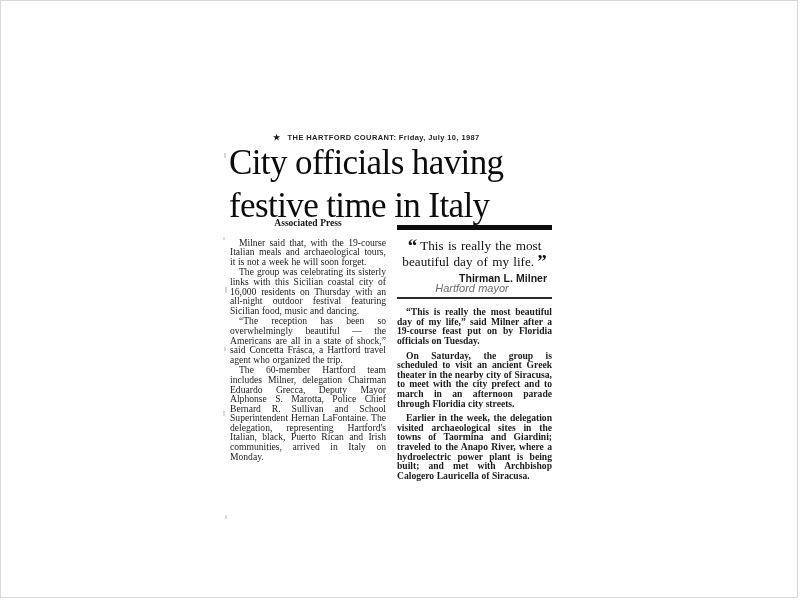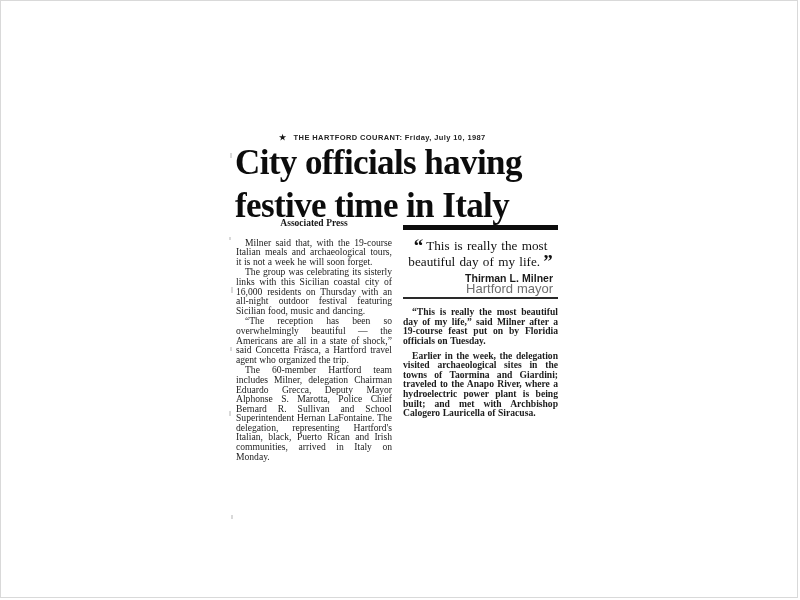--- a/index.html
+++ b/index.html
@@ -16,21 +16,21 @@
   .page {
     position: relative;
     width: 798px;
     height: 598px;
     border: 1px solid #d9d9d9;
     background: #ffffff;
     box-sizing: border-box;
   }
   .article {
     position: absolute;
-    left: 228px;
+    left: 222px;
     top: 118px;
     width: 338px;
     height: 440px;
   }
   
   .kicker {
     position: absolute;
     left: 50px;
     top: 14px;
     font-family: "Liberation Sans", sans-serif;
@@ -45,21 +45,21 @@
     margin-right: 7px;
     color: #161616;
   }
   
   .headline {
     position: absolute;
     left: 6px;
     top: 22px;
     margin: 0;
     font-family: "Liberation Serif", serif;
-    font-weight: bold;
+    font-weight: normal;
     font-size: 35px;
     line-height: 43px;
     letter-spacing: -0.6px;
     color: #0c0c0c;
   }
   .headline .hl-line { display: block; white-space: nowrap; }
   
   .col {
     position: absolute;
     text-align: justify;
@@ -109,24 +109,25 @@
     font-family: "Liberation Sans", sans-serif;
     font-weight: bold;
     font-size: 10.5px;
     text-align: right;
     margin-top: 4px;
     padding-right: 5px;
     color: #1a1a1a;
   }
   .pq-title {
     font-family: "Liberation Sans", sans-serif;
-    font-size: 13px;
-    text-align: right;
+    font-size: 11px;
+    text-align: center;
     padding-right: 5px;
     color: #6d6d6d;
+    font-style: italic;
   }
   .pq-bar-bottom {
     height: 2px;
     background: #2a2a2a;
     margin-top: 4px;
   }
   
   .artifact {
     position: absolute;
     background: #b9b9b9;
@@ -164,20 +165,21 @@
 
     <div class="col col2">
       <div class="pq">
         <div class="pq-bar-top"></div>
         <div class="pq-text"><span class="bigq open">“</span><span>This is really the most beautiful day of my life.</span><span class="bigq close">”</span></div>
         <div class="pq-name">Thirman L. Milner</div>
         <div class="pq-title">Hartford mayor</div>
         <div class="pq-bar-bottom"></div>
       </div>
       <p>“This is really the most beautiful day of my life,” said Milner after a 19-course feast put on by Floridia officials on Tuesday.</p>
+      <p>On Saturday, the group is scheduled to visit an ancient Greek theater in the nearby city of Siracusa, to meet with the city prefect and to march in an afternoon parade through Floridia city streets.</p>
       <p>Earlier in the week, the delegation visited archaeological sites in the towns of Taormina and Giardini; traveled to the Anapo River, where a hydroelectric power plant is being built; and met with Archbishop Calogero Lauricella of Siracusa.</p>
     </div>
 
     <div class="artifact a1"></div>
     <div class="artifact a2"></div>
     <div class="artifact a3"></div>
     <div class="artifact a4"></div>
     <div class="artifact a5"></div>
     <div class="artifact a6"></div>
   </div>

